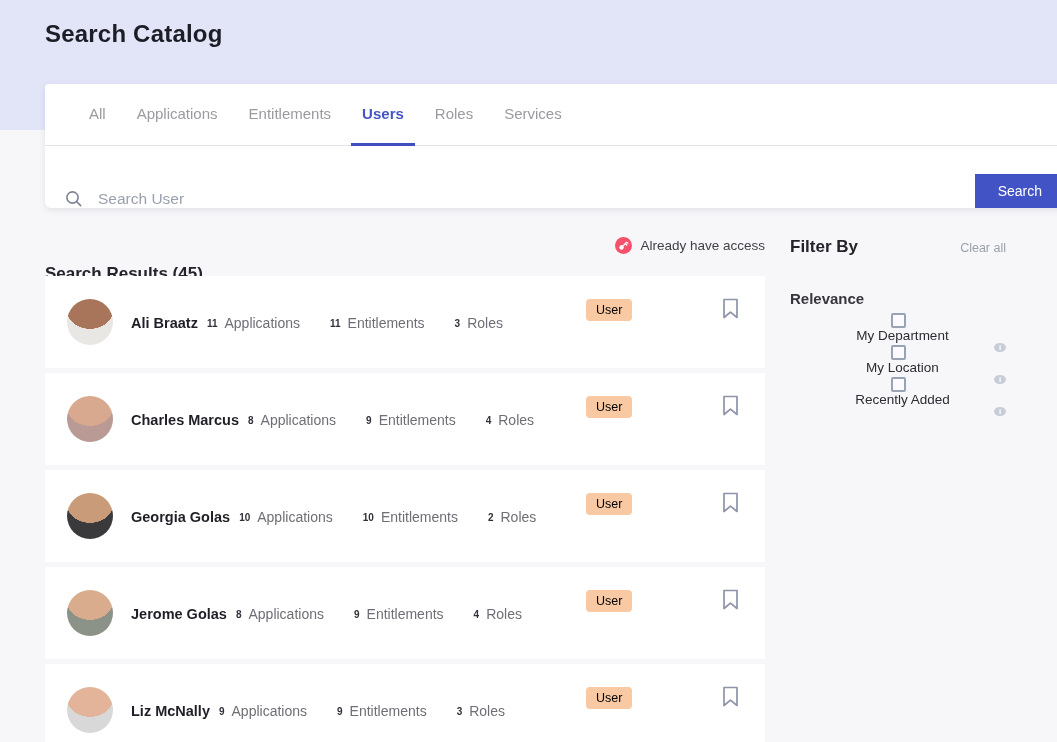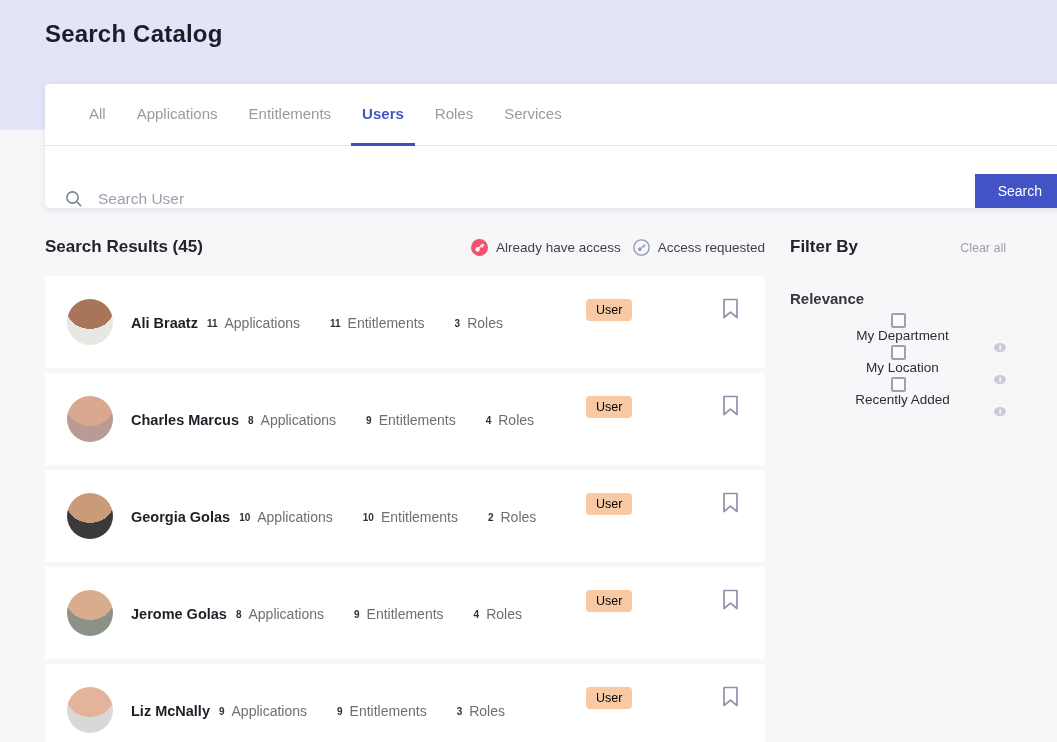--- a/index.html
+++ b/index.html
@@ -44,21 +44,21 @@
     background:#4254c5; color:#ffffff; border:none; border-radius:0;
     font-size:14px; font-family:"Liberation Sans", sans-serif;
     padding:9px 23px; cursor:pointer;
   }
   
   .results-row {
     position:absolute; left:45px; top:237px; width:720px;
     display:flex; align-items:center;
   }
   .results-heading { font-size:17px; font-weight:700; color:#24242c; }
-  .legend { margin-left:auto; display:flex; align-items:center; gap:12px; }
+  .legend { margin-left:auto; display:flex; align-items:center; gap:40px;flex-direction:column; }
   .legend-item { display:flex; align-items:center; gap:8px; font-size:13.5px; color:#3f3f47; }
   
   .cards { position:absolute; left:45px; top:276px; width:720px; }
   .card {
     position:relative; height:92px; margin-bottom:5px; background:#ffffff;
     display:flex; align-items:center; padding-left:22px; cursor:pointer;
   }
   .avatar {
     width:46px; height:46px; border-radius:50%; flex:0 0 46px;
     margin-right:18px; overflow:hidden;

